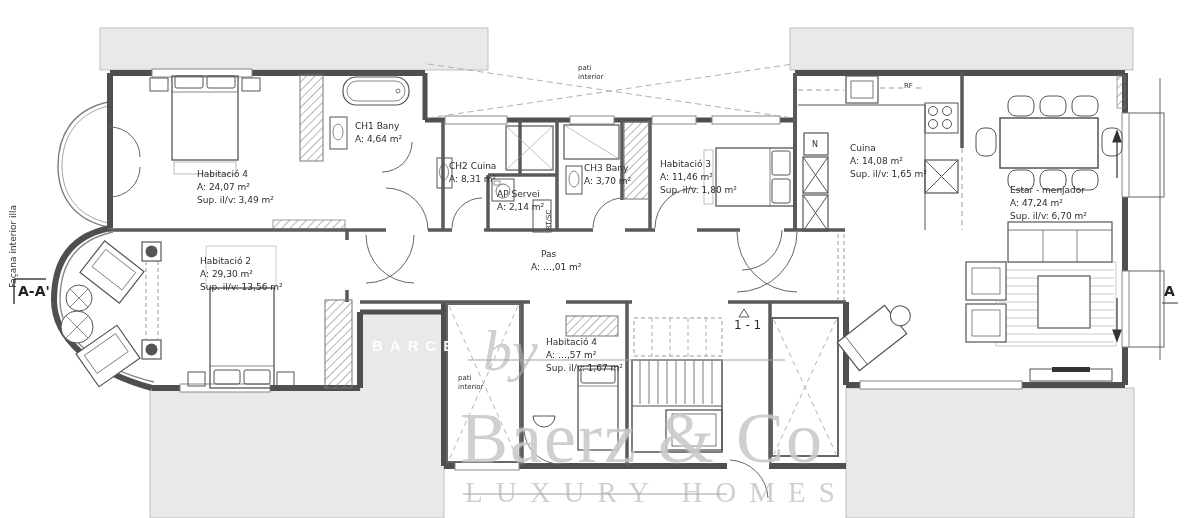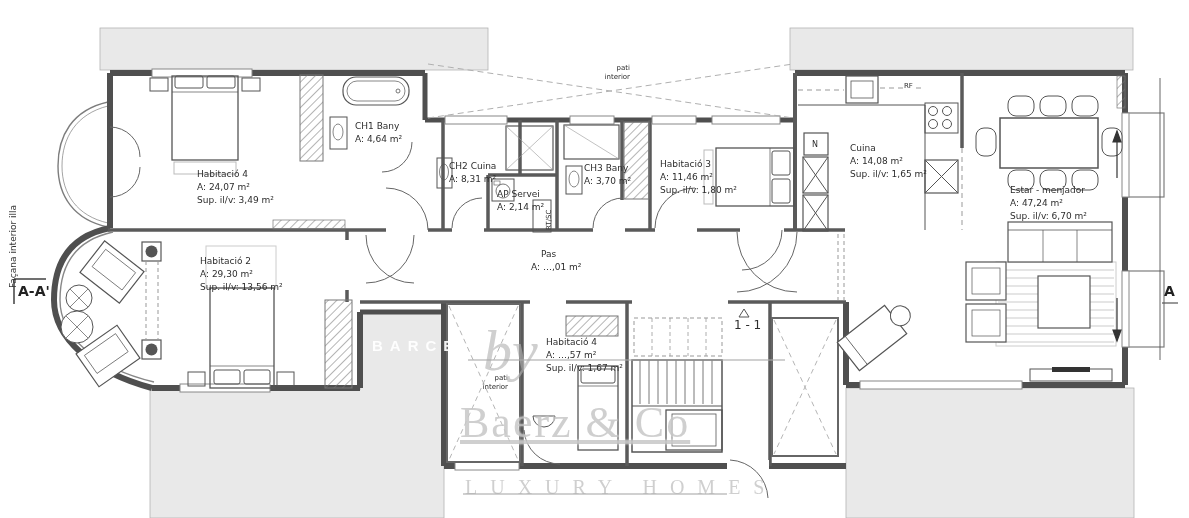--- a/index.html
+++ b/index.html
@@ -2,29 +2,29 @@
 <html><head>
 <meta charset="utf-8">
 <style>
   html,body{margin:0;padding:0;background:#fff;}
   .stage{position:relative;width:1189px;height:518px;background:#fff;overflow:hidden;
          font-family:"DejaVu Sans",sans-serif;}
   .plan-svg{position:absolute;left:0;top:0;}
   .lbl{position:absolute;font-size:9px;line-height:13px;color:#2d2d2d;white-space:nowrap;}
   .lbl span{display:block;}
   .tiny{font-size:7px;line-height:9px;}
-  .ctr{text-align:right;}
+  .ctr{text-align:left;}
   .vlabel{position:absolute;font-size:9px;color:#333;white-space:nowrap;
           transform:rotate(-90deg);transform-origin:0 0;}
   .marker{position:absolute;font-weight:bold;font-size:14px;color:#222;white-space:nowrap;text-align:right;}
   .wm{position:absolute;color:rgba(178,178,178,0.62);font-family:"Liberation Serif",serif;
       white-space:nowrap;pointer-events:none;margin-top:21px;}
   .wm-by{font-style:italic;font-size:58px;}
-  .wm-brand{font-size:44px;letter-spacing:2px;text-shadow:0 0 2px rgba(255,255,255,.8);text-decoration:underline;}
-  .wm-tag{font-size:20px;letter-spacing:13px;}
+  .wm-brand{font-size:72px;letter-spacing:2px;text-shadow:0 0 2px rgba(255,255,255,.8);}
+  .wm-tag{font-size:29px;letter-spacing:13px;}
   .wm-line{position:absolute;background:rgba(170,170,170,.55);height:2px;}
   .wm-side{position:absolute;color:rgba(255,255,255,.92);font-size:15px;font-weight:bold;
            letter-spacing:7px;font-family:"Liberation Sans",sans-serif;}
 </style>
 </head>
 <body>
 
 <div class="stage">
 
 <svg class="plan-svg" width="1189" height="518" viewBox="0 0 1189 518">

